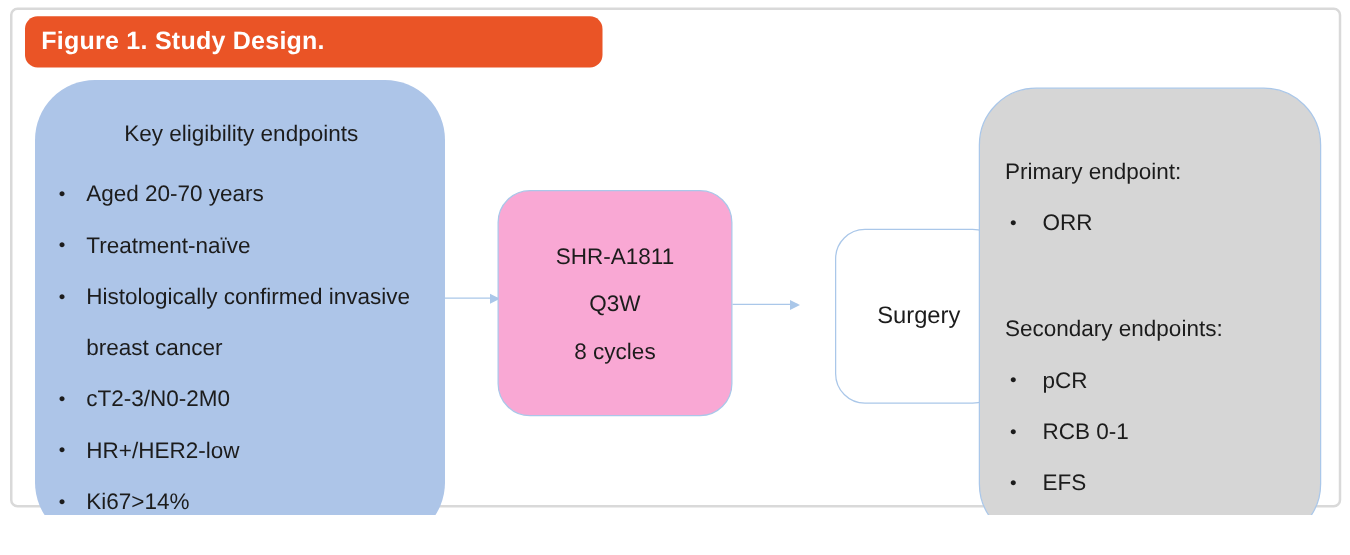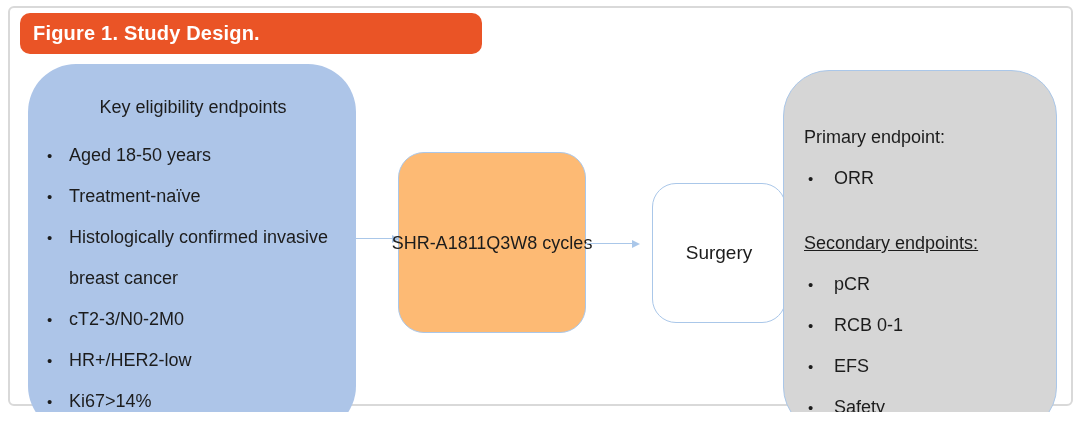--- a/index.html
+++ b/index.html
@@ -42,46 +42,46 @@
   }
   ul.bullet-list{list-style:none;margin:15px 0 0 0;padding:0;}
   ul.bullet-list li{
     display:flex;align-items:flex-start;
     font-size:18px;line-height:41px;
   }
   .bullet-dot{flex:none;width:22px;padding-left:3px;font-size:15px;}
   .bullet-text{flex:1;}
   .treatment{
     left:398px;top:152px;width:188px;height:181px;
-    background:#fdba74;
+    background:#f9a8d4;
     border:1.5px solid var(--arrow-blue,#b3cbea);
     border-radius:26px;
-    display:flex;
+    display:flex;flex-direction:column;
     align-items:center;justify-content:center;
   }
   .treatment-line{font-size:18px;line-height:38px;white-space:pre;text-align:center;}
   .surgery{
-    left:652px;top:183px;width:134px;height:140px;
+    left:668px;top:183px;width:134px;height:140px;
     background:#ffffff;
     border:1.5px solid var(--arrow-blue,#b3cbea);
     border-radius:24px;
     display:flex;align-items:center;justify-content:center;
   }
   .surgery-label{font-size:19px;}
   .endpoints{
     left:783px;top:70px;width:274px;height:363px;
     background:var(--endpoint-gray,#d6d6d6);
     border:1.5px solid var(--arrow-blue,#b3cbea);
     border-radius:46px;
     padding:31px 10px 0 20px;
   }
   .endpoint-heading{font-size:18px;line-height:27px;margin-top:22px;}
   .endpoints ul.bullet-list{margin-top:7px;}
   .endpoints .bullet-dot{width:26px;padding-left:4px;}
-  .secondary-heading{margin-top:31px;text-decoration:underline;}
+  .secondary-heading{margin-top:51px;}
   .flow-arrow{
     position:absolute;height:1px;
     background:var(--arrow-blue,#a9c6e9);
   }
   .arrow-head{
     position:absolute;right:-2px;top:-3.5px;
     width:0;height:0;
     border-left:8px solid var(--arrow-blue,#a9c6e9);
     border-top:4px solid transparent;
     border-bottom:4px solid transparent;
@@ -97,21 +97,21 @@
 
   <div class="banner">
     <span class="banner-title">Figure 1. Study Design.</span>
   </div>
 
   <div class="box eligibility">
     <div class="eligibility-title">Key eligibility endpoints</div>
     <ul class="bullet-list">
       <li>
         <span class="bullet-dot">•</span>
-        <span class="bullet-text">Aged 18-50 years</span>
+        <span class="bullet-text">Aged 20-70 years</span>
       </li>
       <li>
         <span class="bullet-dot">•</span>
         <span class="bullet-text">Treatment-naïve</span>
       </li>
       <li>
         <span class="bullet-dot">•</span>
         <span class="bullet-text">Histologically confirmed invasive breast cancer</span>
       </li>
       <li>

